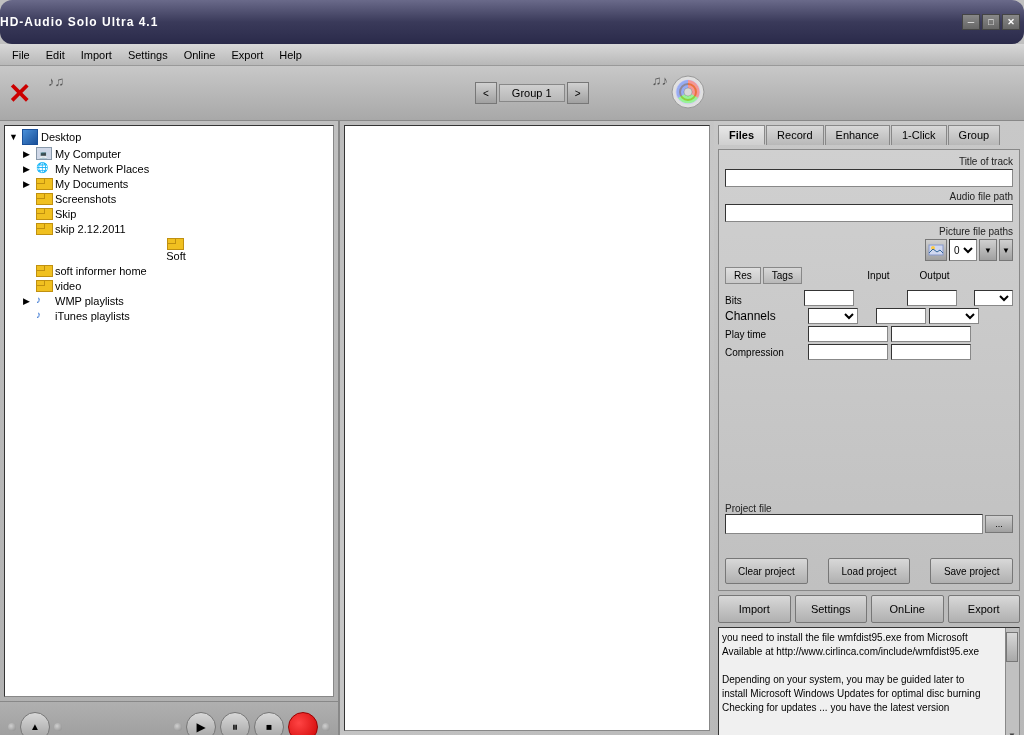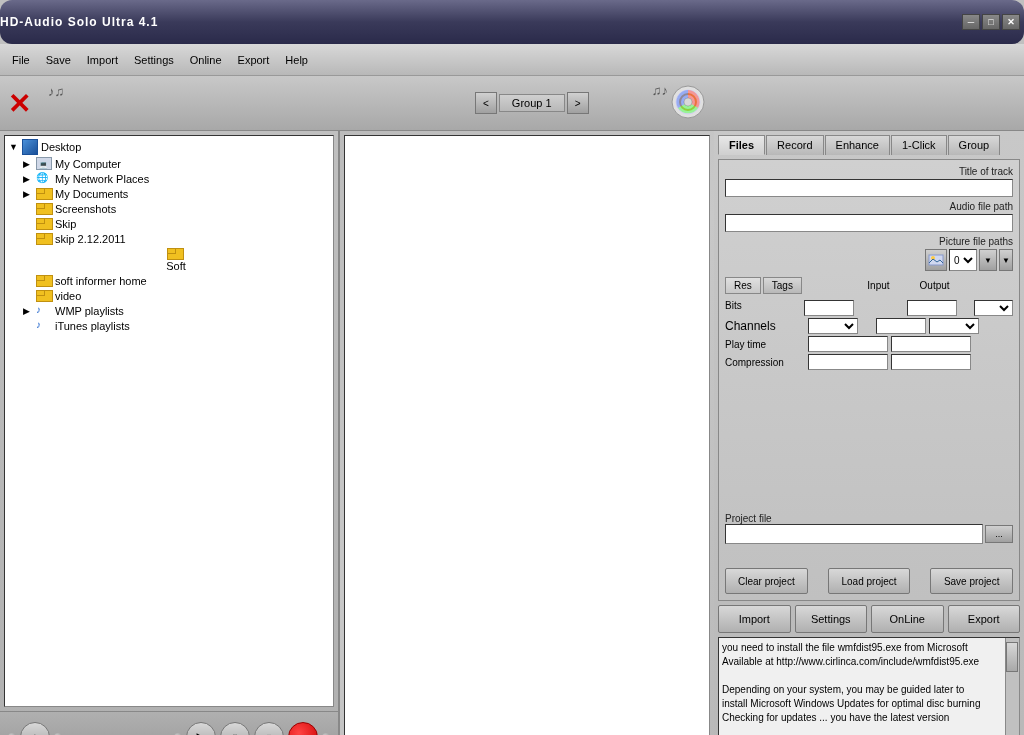--- a/index.html
+++ b/index.html
@@ -42,21 +42,21 @@
       color: white;
       font-size: 9px;
       display: flex;
       align-items: center;
       justify-content: center;
       cursor: pointer;
     }
 
     
     #menu-bar {
-      height: 32px;
+      height: 22px;
       background: linear-gradient(to bottom, #d8d8d8, #b8b8b8);
       display: flex;
       align-items: center;
       padding: 0 4px;
       border-bottom: 1px solid #999;
     }
     .menu-item {
       padding: 2px 8px;
       cursor: pointer;
       color: #000;
@@ -490,21 +490,21 @@
   <span class="title-text">HD-Audio Solo Ultra 4.1</span>
   <div class="win-controls">
     <div class="win-btn">─</div>
     <div class="win-btn">□</div>
     <div class="win-btn">✕</div>
   </div>
 </div>
 
 <div id="menu-bar">
   <span class="menu-item">File</span>
-  <span class="menu-item">Save</span>
+  <span class="menu-item">Edit</span>
   <span class="menu-item">Import</span>
   <span class="menu-item">Settings</span>
   <span class="menu-item">Online</span>
   <span class="menu-item">Export</span>
   <span class="menu-item">Help</span>
 </div>
 
 <div id="main">
 
   <div id="toolbar">
@@ -678,21 +678,21 @@
           <div class="sub-tab">Tags</div>
           <div style="flex:1;display:flex;align-items:center;justify-content:center;gap:30px;font-size:10px;">
             <span>Input</span>
             <span>Output</span>
           </div>
         </div>
 
         <div>
 
 
-          <div style="display:flex;align-items:flex-start;gap:17px;margin-bottom:2px;">
+          <div style="display:flex;align-items:flex-end;gap:17px;margin-bottom:2px;">
             <span style="font-size:10px;width:80px;">Bits</span>
             <input class="res-input" type="text" value="" style="">
             <span class="unit-label" style="width:24px;"></span>
             <input class="res-input" type="text" value="" style="">
             <select class="res-select"></select>
           </div>
 
           <div style="display:flex;align-items:center;gap:3px;margin-bottom:2px;">
             <span style="font-size:12px;width:80px;">Channels</span>
             <select class="res-select"></select>

